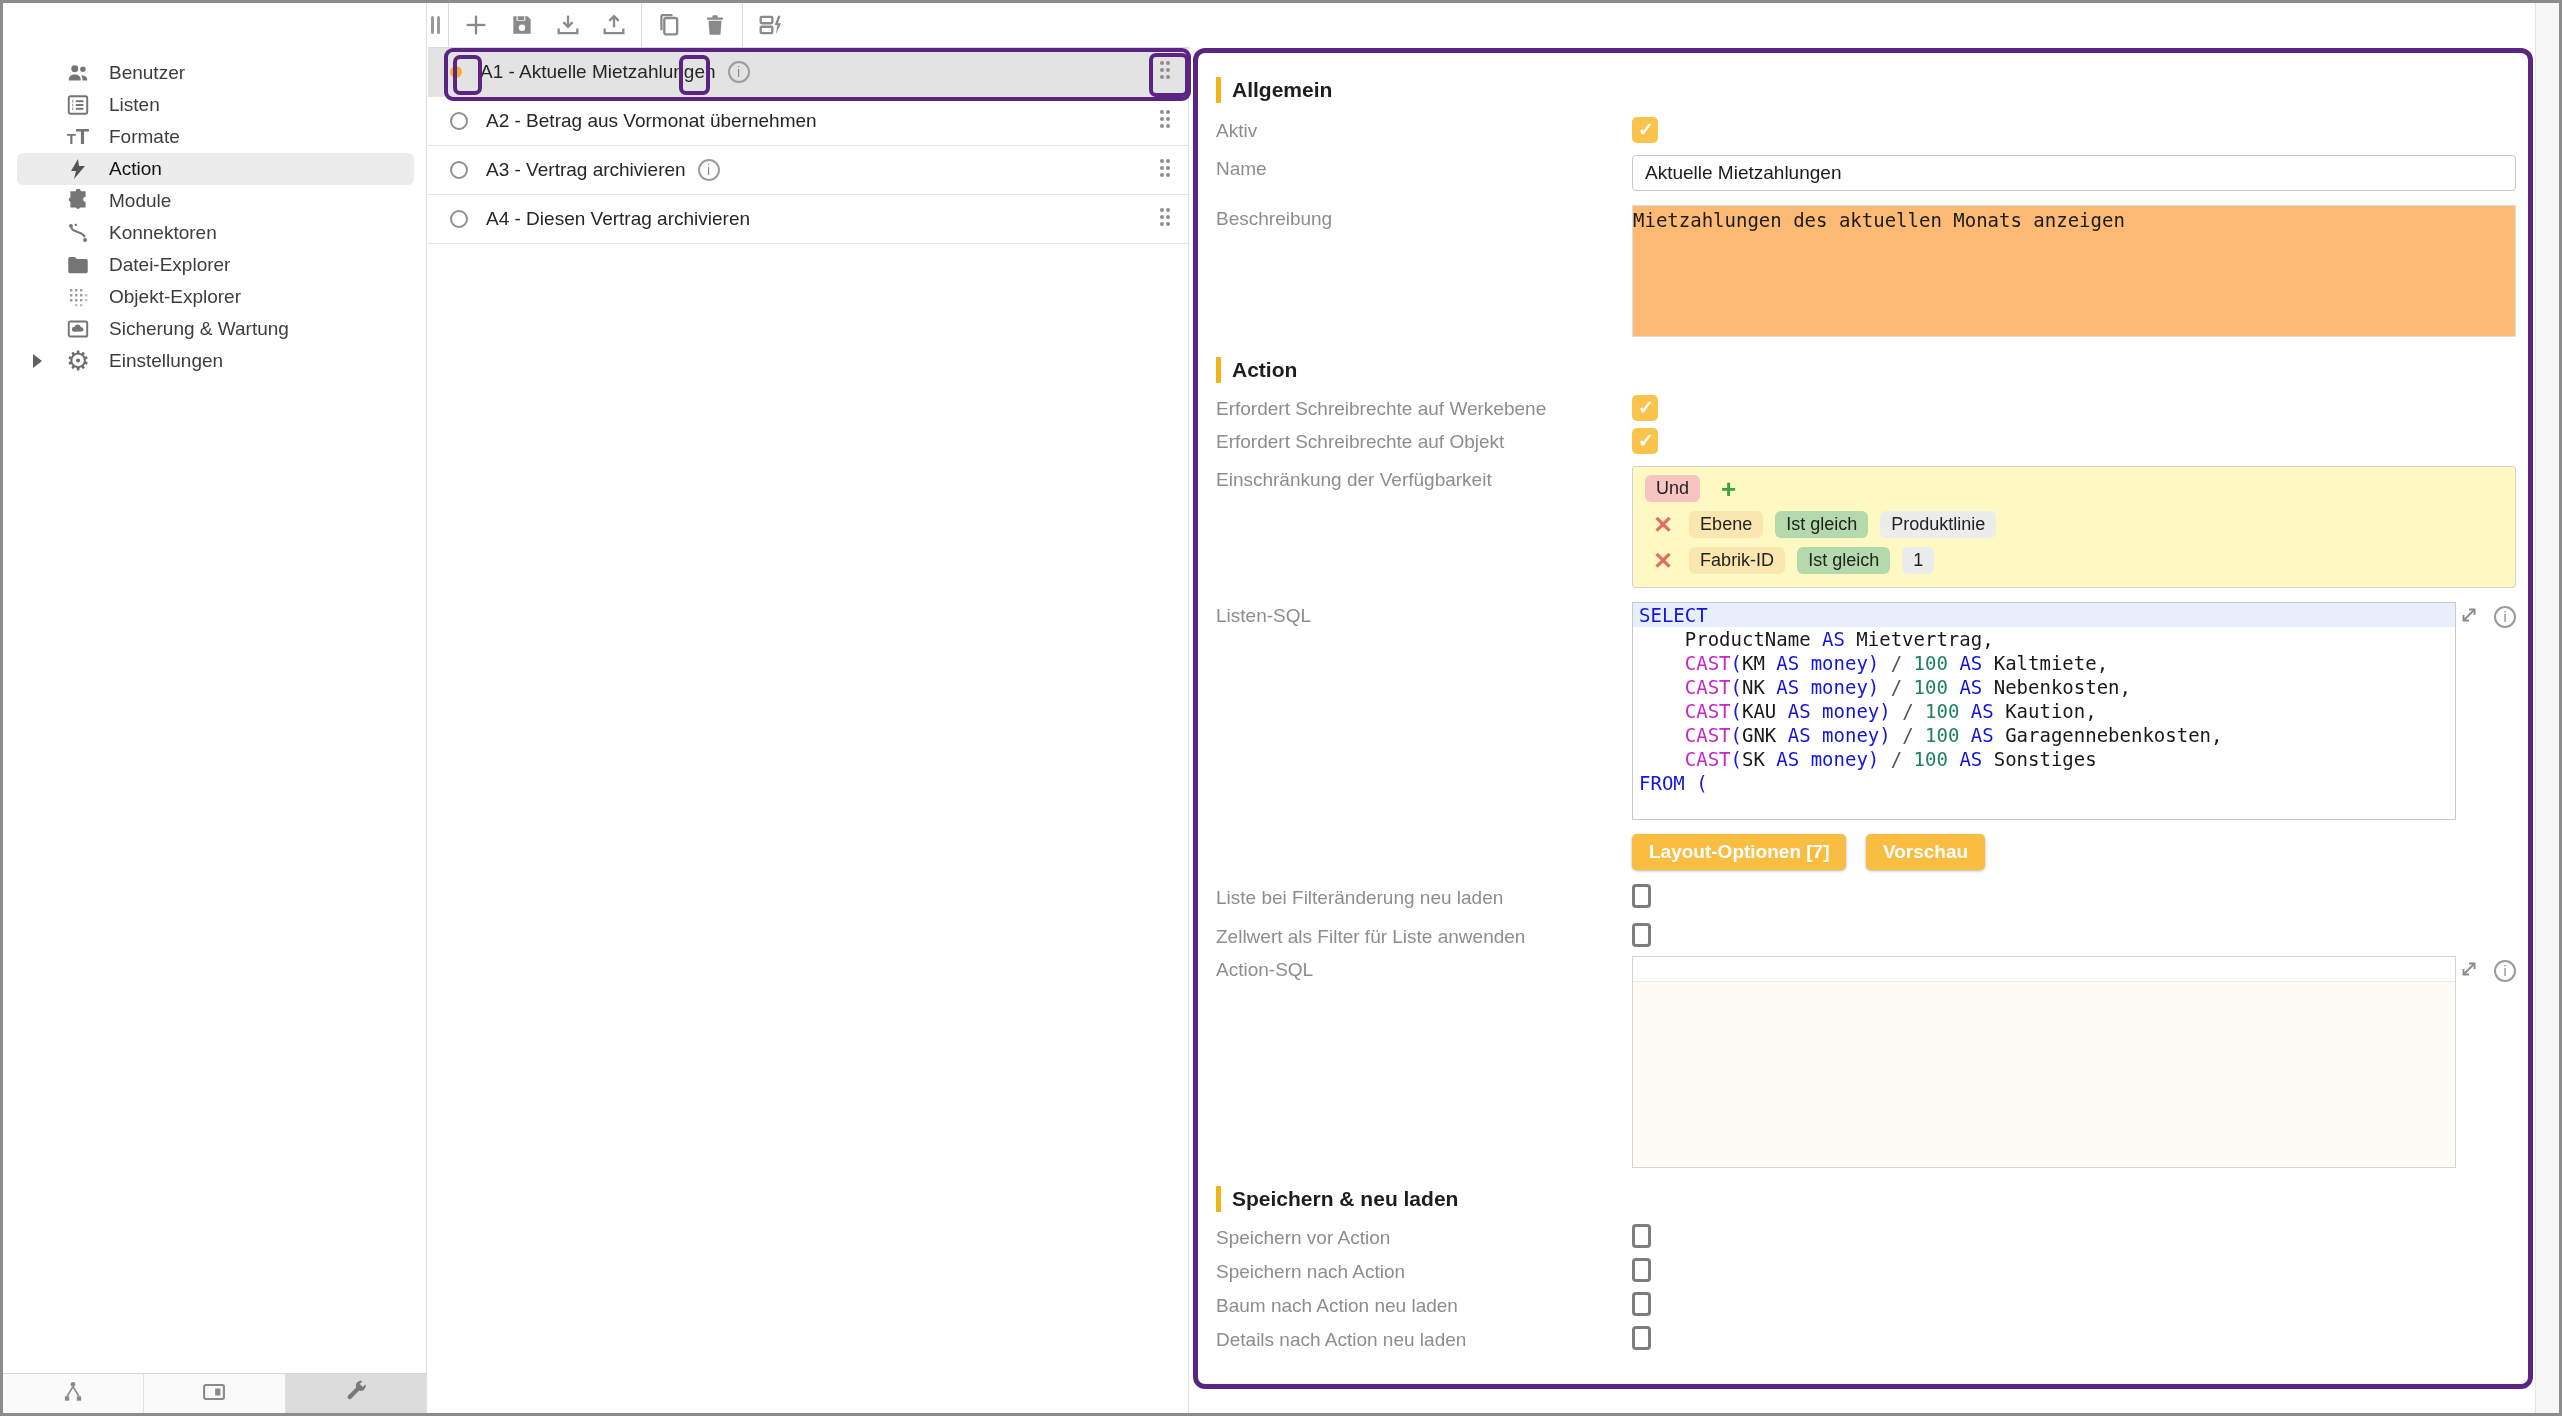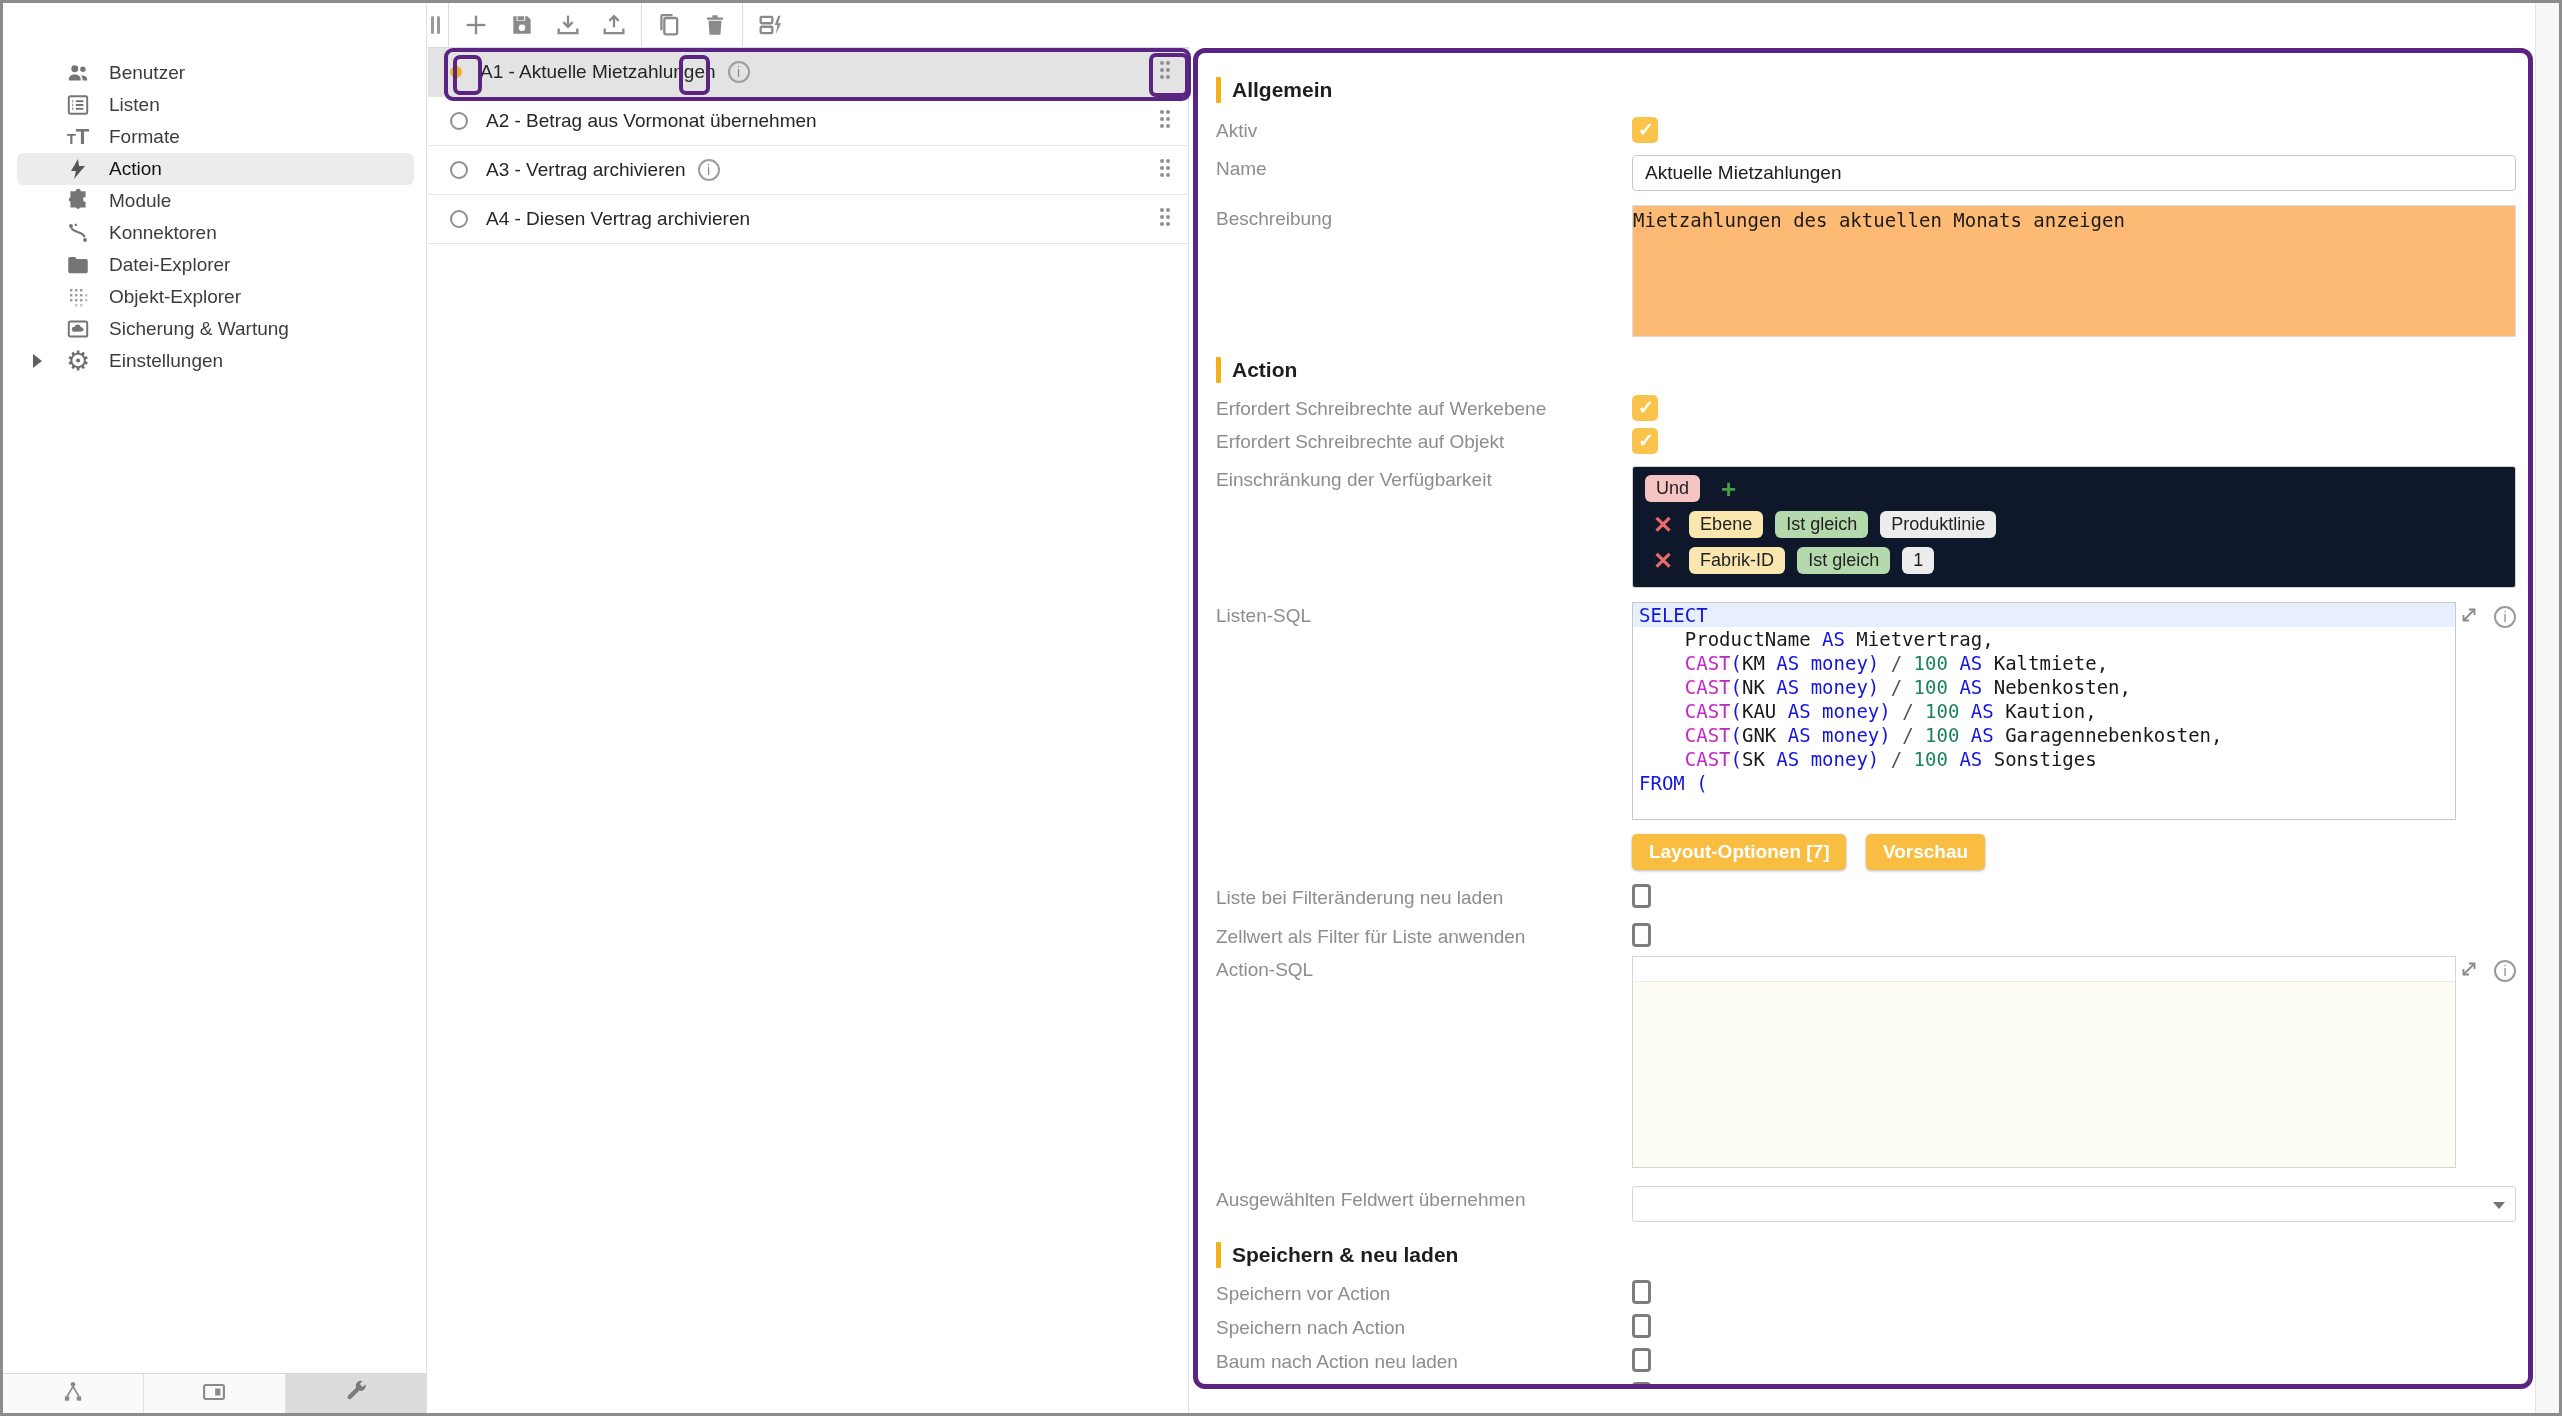--- a/index.html
+++ b/index.html
@@ -79,21 +79,21 @@
             width:19px; height:24px; }
   .cb.off::after { content:""; }
 
   .input { height:36px; width:100%; border:1px solid #c9c9c9; border-radius:4px;
            font-size:19px; padding:0 12px; font-family:inherit; color:#1c1c1c; background:#fff; }
   .textarea { height:132px; width:100%; border:1px solid #ddd; background:#fdba74;
               font-family:"DejaVu Sans Mono", monospace; font-size:19px; padding:2px 0;
               color:#1c1c1c; resize:none; line-height:24px; }
 
   .filterbox { border:1px solid #d2d2d2; border-radius:3px; height:122px; padding:8px 12px;
-               background:#0f172a; font-size:18px; }
+               background:#fef9c3; font-size:18px; }
   .chip { display:inline-block; padding:3px 11px; border-radius:6px; color:#222; }
   .chip.und { background:#f6c5c3; }
   .chip.fld { background:#fae7b0; }
   .chip.op  { background:#b4d9ac; }
   .chip.val { background:#ececec; }
   .plus-ic { display:inline-block; margin-left:16px; color:#43a047; font-size:26px;
              font-weight:bold; line-height:20px; vertical-align:middle; cursor:pointer; }
   .plus-ic::after { content:"+"; }
   .frule { display:flex; align-items:center; margin-top:9px; gap:12px; }
   .xdel { color:#e66a6a; font-size:24px; font-weight:bold; margin:0 4px 0 8px; cursor:pointer;
@@ -540,29 +540,20 @@
                 <line x1="6" y1="18" x2="18" y2="6"></line>
                 <polyline points="12,6 18,6 18,12"></polyline>
                 <polyline points="6,12 6,18 12,18"></polyline>
               </svg>
           </span>
           <span class="icircle"></span>
         </div>
       </div>
     </div>
 
-    <div class="frow row-feld">
-      <div class="flabel">Ausgewählten Feldwert übernehmen</div>
-      <div class="fctrl">
-        <div class="select">
-          <span></span>
-          <span class="arrow"></span>
-        </div>
-      </div>
-    </div>
 
     <div class="sec-h h-save">
       <span class="bar"></span>
       <span>Speichern &amp; neu laden</span>
     </div>
 
     <div class="frow row-s">
       <div class="flabel">Speichern vor Action</div>
       <div class="fctrl">
           <div class="cb off"></div>

